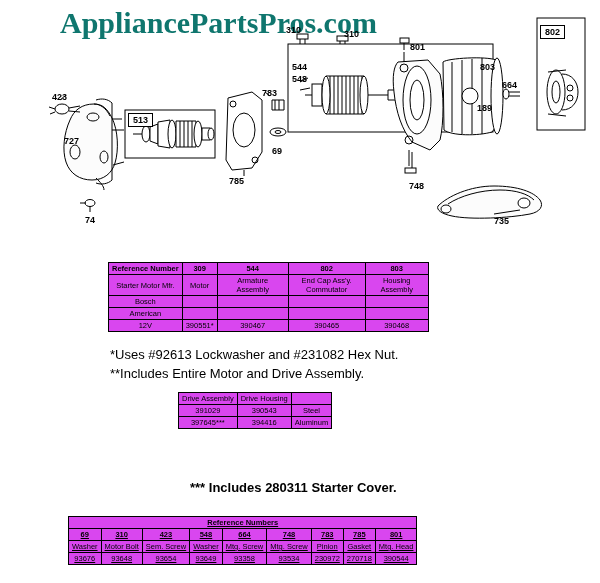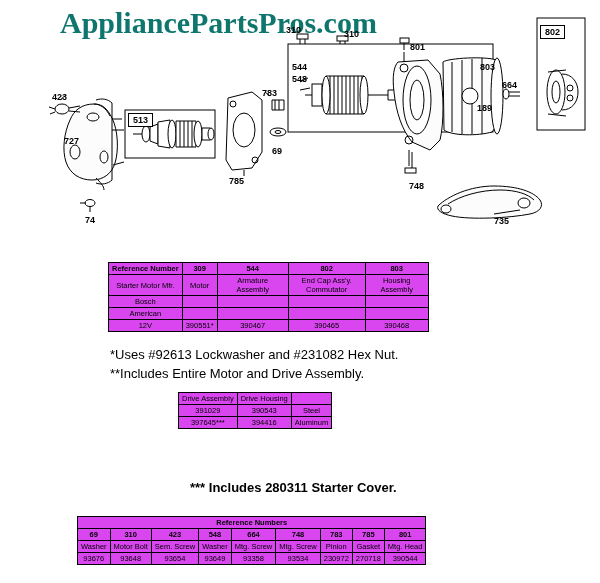--- a/index.html
+++ b/index.html
@@ -263,21 +263,21 @@
   <tr>
     <td>397645***</td>
     <td>394416</td>
     <td>Aluminum</td>
   </tr>
 </tbody>
   </table>
 
 <div class="note bold" style="left:190px; top:480px;">***  Includes 280311 Starter Cover.</div>
 
-<table class="spec" style="left:77px; top:516px;">
+<table class="spec" style="left:68px; top:516px;text-decoration:underline;">
   <tbody>
       <tr>
     <th colspan="9">Reference Numbers</th>
   </tr>
   <tr>
     <th>69</th>
     <th>310</th>
     <th>423</th>
     <th>548</th>
     <th>664</th>

